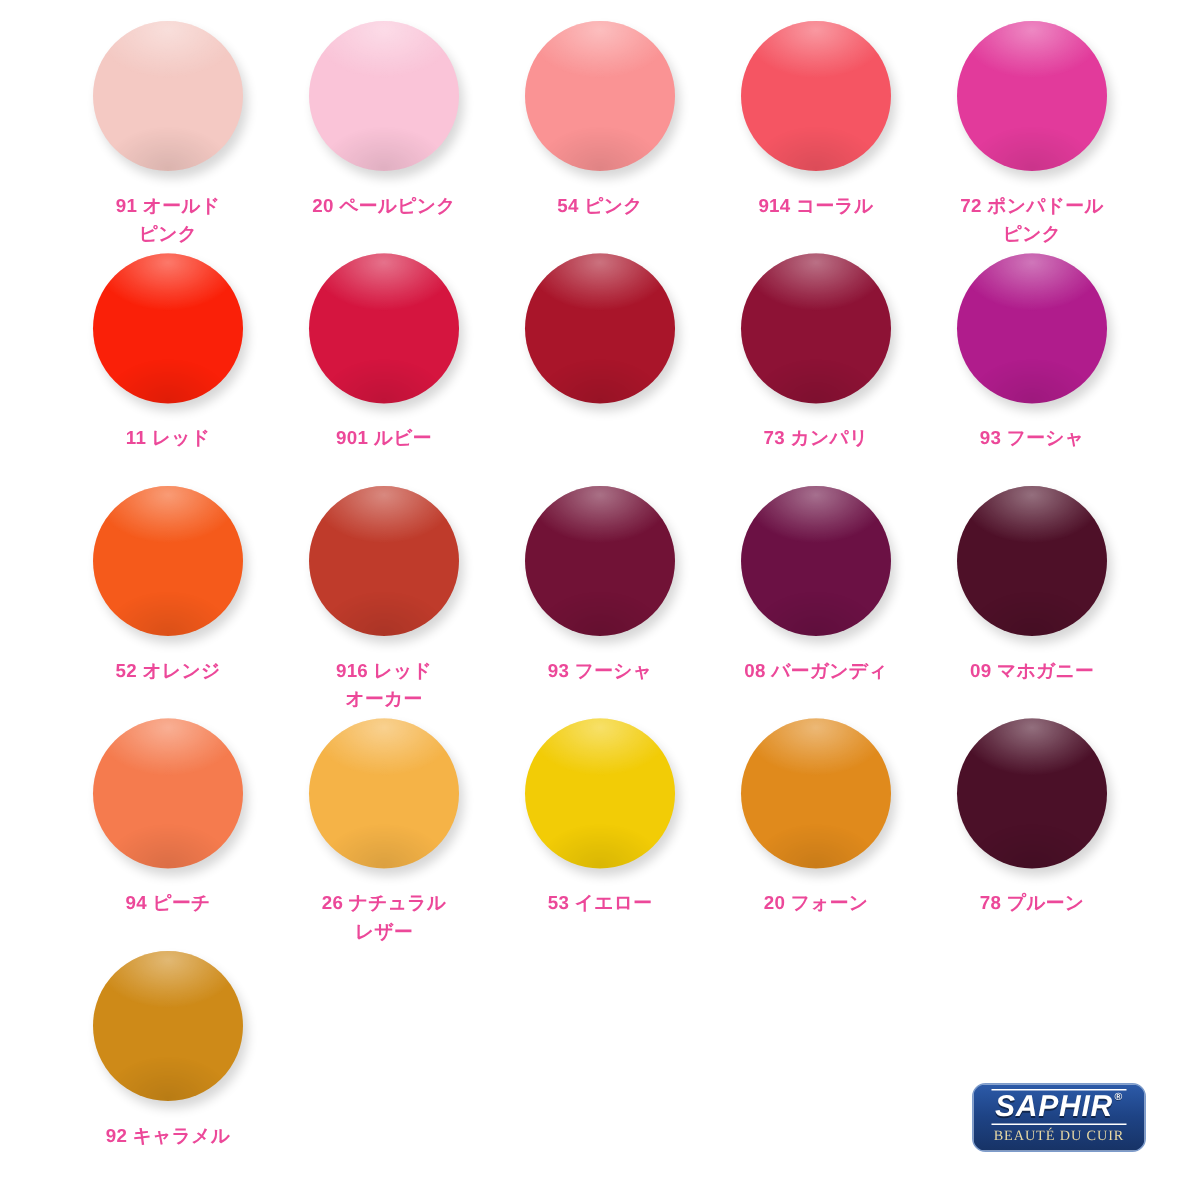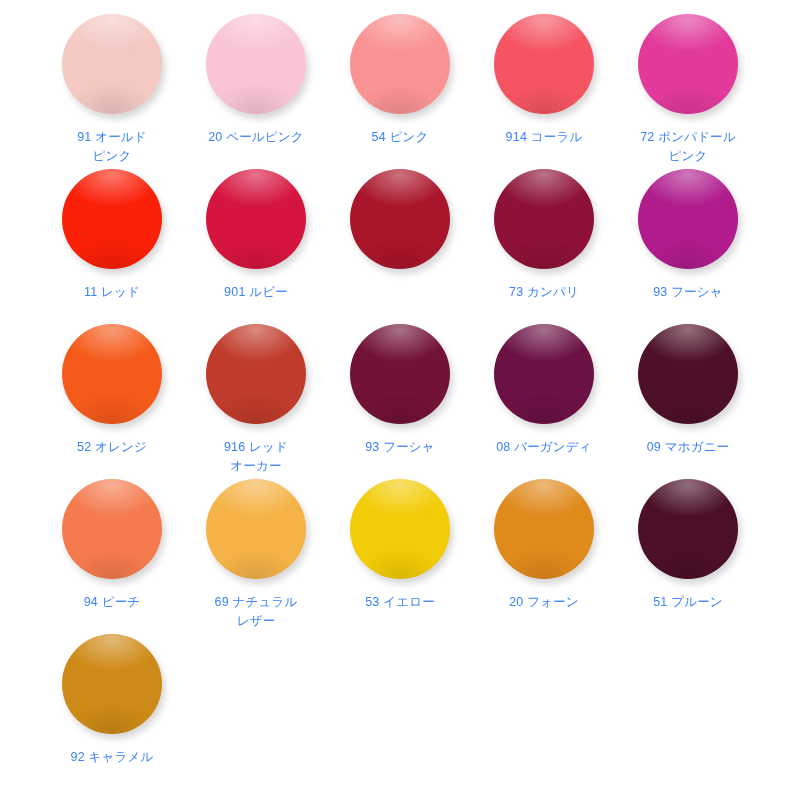--- a/index.html
+++ b/index.html
@@ -65,22 +65,22 @@
       radial-gradient(ellipse 78% 52% at 50% 6%, rgba(255,255,255,0.40), rgba(255,255,255,0.12) 42%, rgba(255,255,255,0) 62%),
       radial-gradient(ellipse 60% 40% at 50% 98%, rgba(0,0,0,0.10), rgba(0,0,0,0) 70%);
     pointer-events: none;
   }
 
   .swatch-label {
     margin-top: 10px;
     text-align: center;
     font-size: 12.5px;
     line-height: 19px;
-    color: #3b82f6;
-    font-weight: 400;
+    color: #ec4899;
+    font-weight: 700;
     letter-spacing: 0.2px;
     width: 140px;
   }
 
   .swatch-label .line2 {
     display: block;
   }
 
   
   #saphir-logo {
@@ -239,42 +239,51 @@
       <div class="swatch-cell">
         <div class="swatch-disc-wrap">
           <div class="swatch-disc" style="background: rgb(245, 123, 78); box-shadow: rgba(0, 0, 0, 0.16) 3px 5px 7px;"></div>
         </div>
         <div class="swatch-label"><span>94 ピーチ</span></div>
       </div>
       <div class="swatch-cell">
         <div class="swatch-disc-wrap">
           <div class="swatch-disc" style="background: rgb(245, 179, 71); box-shadow: rgba(0, 0, 0, 0.16) 3px 5px 7px;"></div>
         </div>
-        <div class="swatch-label"><span>69 ナチュラル</span><span class="line2">レザー</span></div>
+        <div class="swatch-label"><span>26 ナチュラル</span><span class="line2">レザー</span></div>
       </div>
       <div class="swatch-cell">
         <div class="swatch-disc-wrap">
           <div class="swatch-disc" style="background: rgb(242, 204, 6); box-shadow: rgba(0, 0, 0, 0.16) 3px 5px 7px;"></div>
         </div>
         <div class="swatch-label"><span>53 イエロー</span></div>
       </div>
       <div class="swatch-cell">
         <div class="swatch-disc-wrap">
           <div class="swatch-disc" style="background: rgb(224, 138, 28); box-shadow: rgba(0, 0, 0, 0.16) 3px 5px 7px;"></div>
         </div>
         <div class="swatch-label"><span>20 フォーン</span></div>
       </div>
       <div class="swatch-cell">
         <div class="swatch-disc-wrap">
           <div class="swatch-disc" style="background: rgb(75, 16, 40); box-shadow: rgba(0, 0, 0, 0.16) 3px 5px 7px;"></div>
         </div>
-        <div class="swatch-label"><span>51 プルーン</span></div>
+        <div class="swatch-label"><span>78 プルーン</span></div>
       </div>
       <div class="swatch-cell">
         <div class="swatch-disc-wrap">
           <div class="swatch-disc" style="background: rgb(206, 138, 24); box-shadow: rgba(0, 0, 0, 0.16) 3px 5px 7px;"></div>
         </div>
         <div class="swatch-label"><span>92 キャラメル</span></div>
       </div>
     </div>
 
+  <div id="saphir-logo">
+    <div class="logo-plate">
+      <div class="logo-wordmark">
+        <span>SAPHIR</span>
+        <span class="logo-reg">®</span>
+      </div>
+      <div class="logo-tagline">BEAUTÉ DU CUIR</div>
+    </div>
+  </div>
 
 </div>
 
 </body></html>

